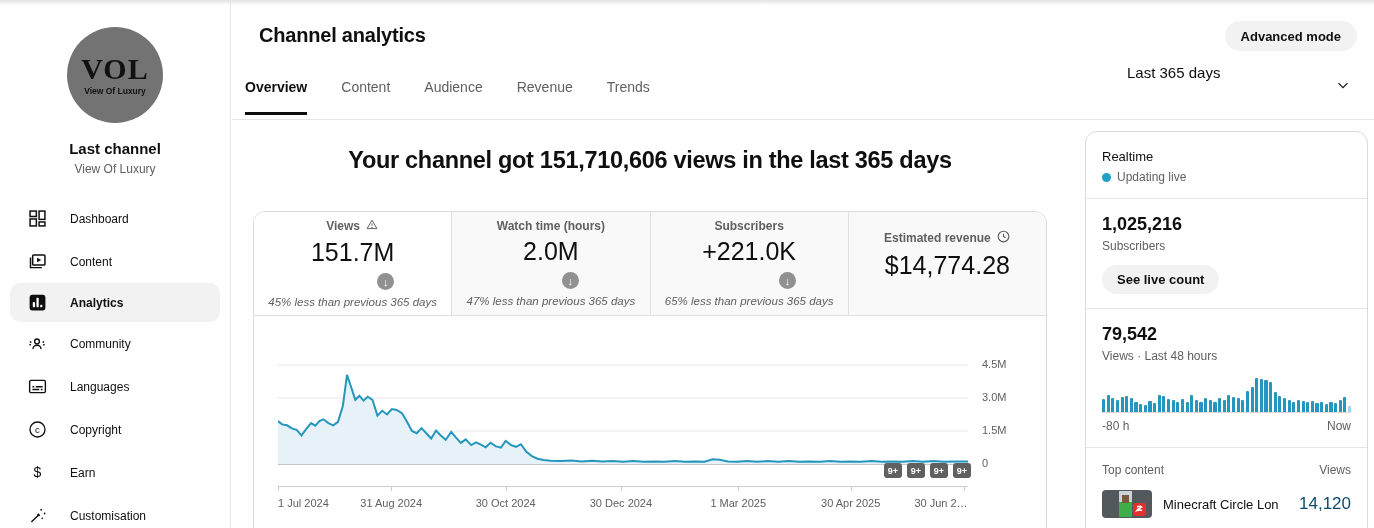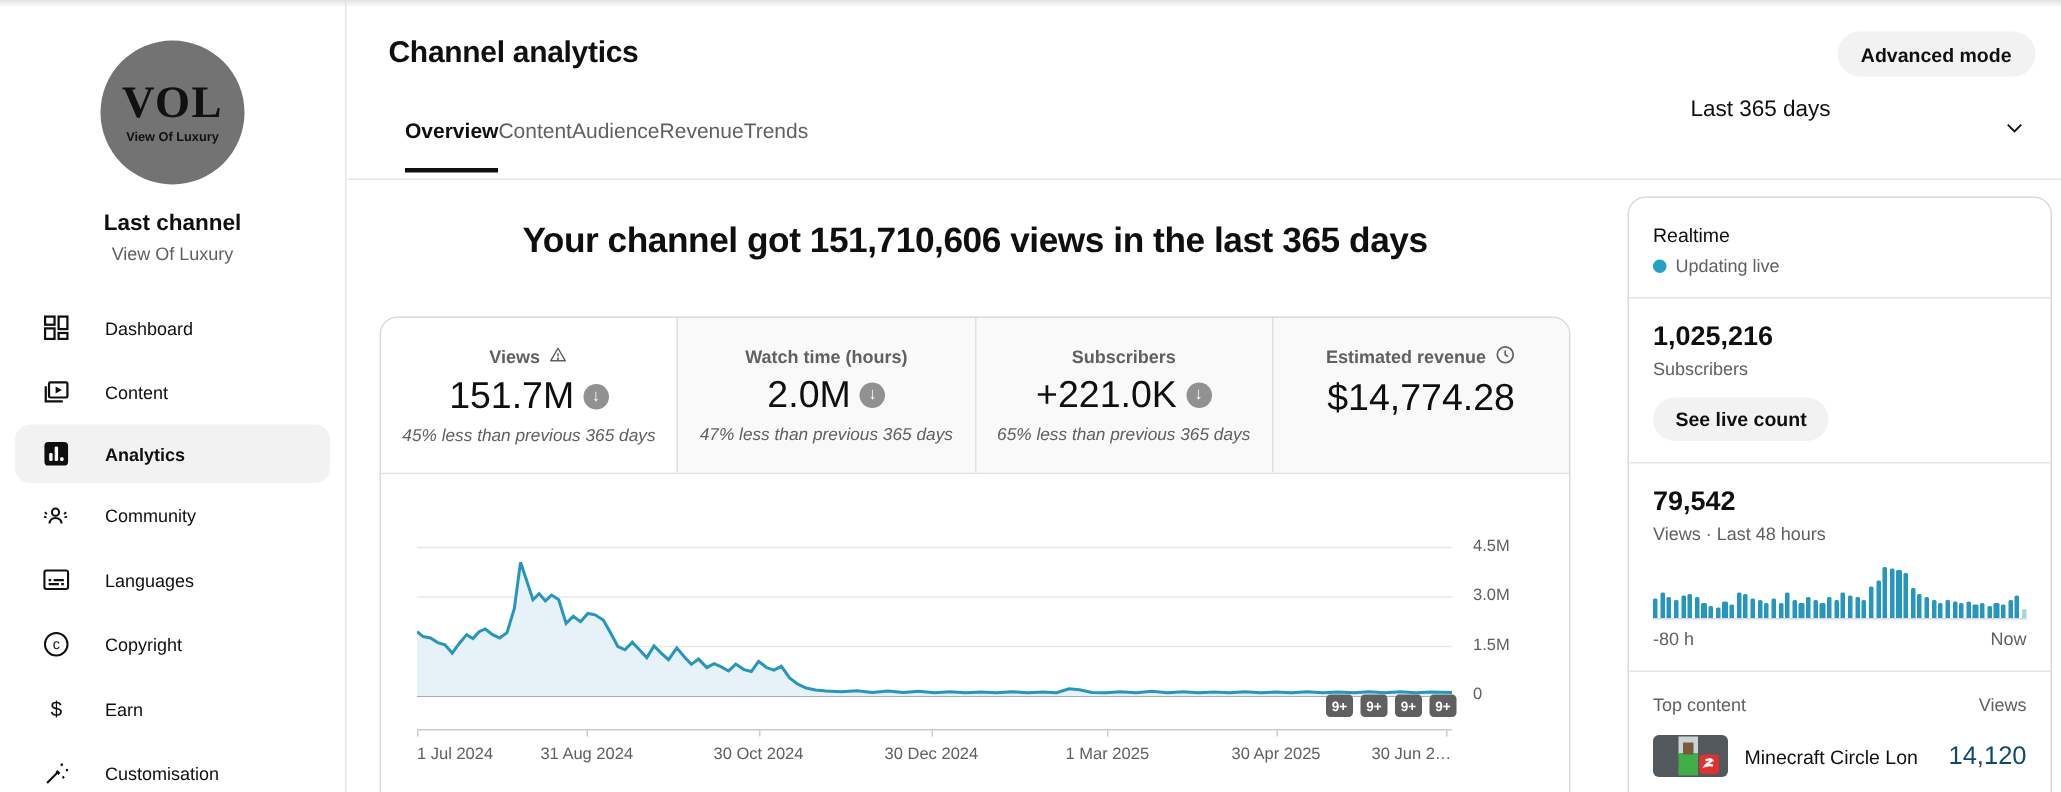--- a/index.html
+++ b/index.html
@@ -23,41 +23,41 @@
   .nav-item .lbl { margin-left:22px; font-size:12px; color:#0f0f0f; }
   .nav-item.selected { background:#f2f2f2; border-radius:10px; margin:0 10px; padding-left:16px; height:39px; }
   .nav-item.selected .lbl { font-weight:700; }
 
   
   .main-header { position:absolute; left:232px; top:0; width:1142px; height:120px;
     background:#fff; border-bottom:1px solid #e5e5e5; }
   .page-title { position:absolute; left:27px; top:24px; font-size:20px; font-weight:700; letter-spacing:-0.2px; }
   .adv-btn { position:absolute; right:17px; top:21px; height:30px; border:none; border-radius:16px;
     background:#f2f2f2; font-family:inherit; font-size:13px; font-weight:700; color:#0f0f0f; padding:0 16px; cursor:pointer; }
-  .tabs { position:absolute; left:38px; bottom:0; display:flex; }
+  .tabs { position:absolute; left:13px; bottom:0; display:flex; gap:34px; }
   .tab { font-size:14px; color:#606060; padding-bottom:24px; position:relative; cursor:pointer; }
   .tab.selected { color:#0f0f0f; font-weight:700; }
   .tab.selected:after { content:""; position:absolute; left:0; right:0; bottom:4px; height:3px; background:#0f0f0f; }
   .datepick { position:absolute; right:17px; top:60px; width:230px; height:46px; cursor:pointer; }
   .datepick .range { font-size:12px; font-weight:700; color:#606060; }
   .datepick .preset { font-size:15px; color:#0f0f0f; margin-top:4px; }
   .datepick .chev { position:absolute; right:5px; top:16px; }
 
   
   .left-col { position:absolute; left:253px; top:120px; width:794px; }
   .headline { text-align:center; margin-top:27px; font-size:23.5px; font-weight:700; letter-spacing:-0.3px; }
   .chart-card { margin-top:37px; width:794px; height:370px; border:1px solid #dadada;
     border-radius:12px; background:#fff; overflow:hidden; }
   .metric-row { display:flex; height:104px; border-bottom:1px solid #e0e0e0; }
   .metric-card { flex:1; background:#f9f9f9; border-left:1px solid #e0e0e0;
     display:flex; flex-direction:column; align-items:center; justify-content:center; cursor:pointer; }
   .metric-card:first-child { border-left:none; }
   .metric-card.selected { background:#fff; }
   .m-label { font-size:12px; font-weight:700; color:#606060; display:flex; align-items:center; gap:5px; }
-  .m-value { font-size:25px; color:#0f0f0f; margin-top:4px; display:flex; align-items:center; gap:6px; }
+  .m-value { font-size:25px; color:#0f0f0f; margin-top:4px; display:flex; align-items:flex-end; gap:6px;flex-direction:column; }
   .m-delta { font-size:11.5px; font-style:italic; color:#606060; margin-top:6px; min-height:13px; }
   .down-badge { width:17px; height:17px; border-radius:50%; background:#919191; color:#fff;
     font-size:11px; display:inline-flex; align-items:center; justify-content:center; }
   .chart-wrap { position:relative; height:265px; }
   .chart-svg { position:absolute; left:24px; top:28px; }
   .y-labels { position:absolute; left:728px; top:28px; width:50px; }
   .y-label { position:absolute; font-size:11px; color:#606060; }
   .x-axis { position:absolute; left:24px; top:170px; width:690px; border-top:1px solid #cccccc; }
   .x-tick { position:absolute; top:0; width:1px; height:4px; background:#cccccc; }
   .x-label { position:absolute; top:10px; font-size:11px; color:#606060; white-space:nowrap; }

